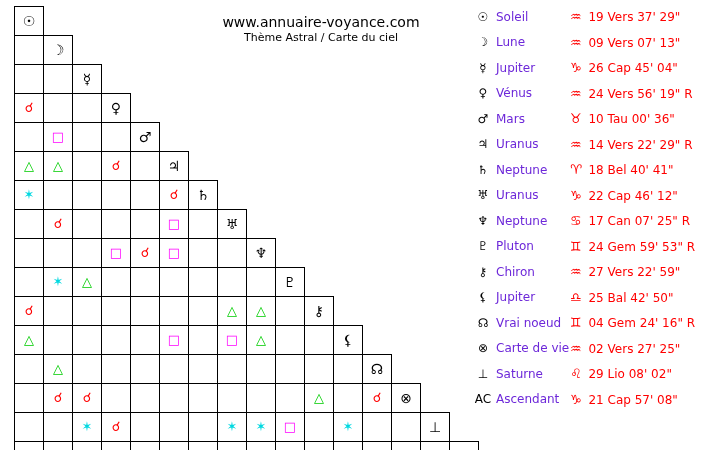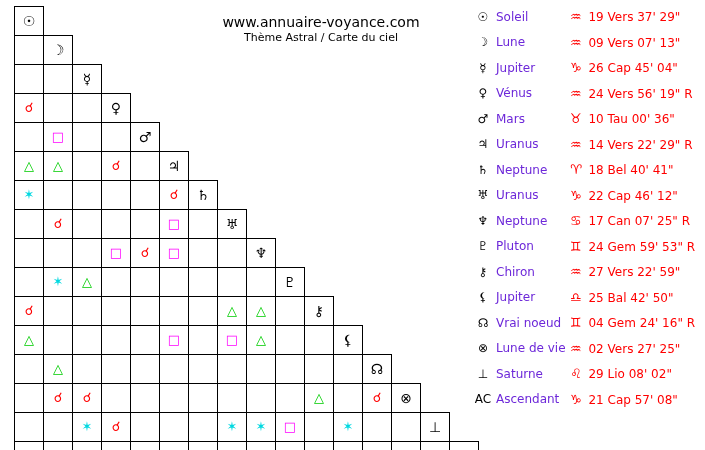--- a/index.html
+++ b/index.html
@@ -423,21 +423,21 @@
           <td class="lname">Jupiter</td>
           <td class="lpos"><span class="zsign">♎</span><span class="sep"></span><span> 25 Bal 42' 50"</span></td>
         </tr>
         <tr>
           <td class="lsym">☊</td>
           <td class="lname">Vrai noeud</td>
           <td class="lpos"><span class="zsign">♊</span><span class="sep"></span><span> 04 Gem 24' 16" R</span></td>
         </tr>
         <tr>
           <td class="lsym">⊗</td>
-          <td class="lname">Lune de vie</td>
+          <td class="lname">Carte de vie</td>
           <td class="lpos"><span class="zsign">♒</span><span class="sep"></span><span> 02 Vers 27' 25"</span></td>
         </tr>
         <tr>
           <td class="lsym">⊥</td>
           <td class="lname">Saturne</td>
           <td class="lpos"><span class="zsign">♌</span><span class="sep"></span><span> 29 Lio 08' 02"</span></td>
         </tr>
         <tr>
           <td class="lsym">AC</td>
           <td class="lname">Ascendant</td>

